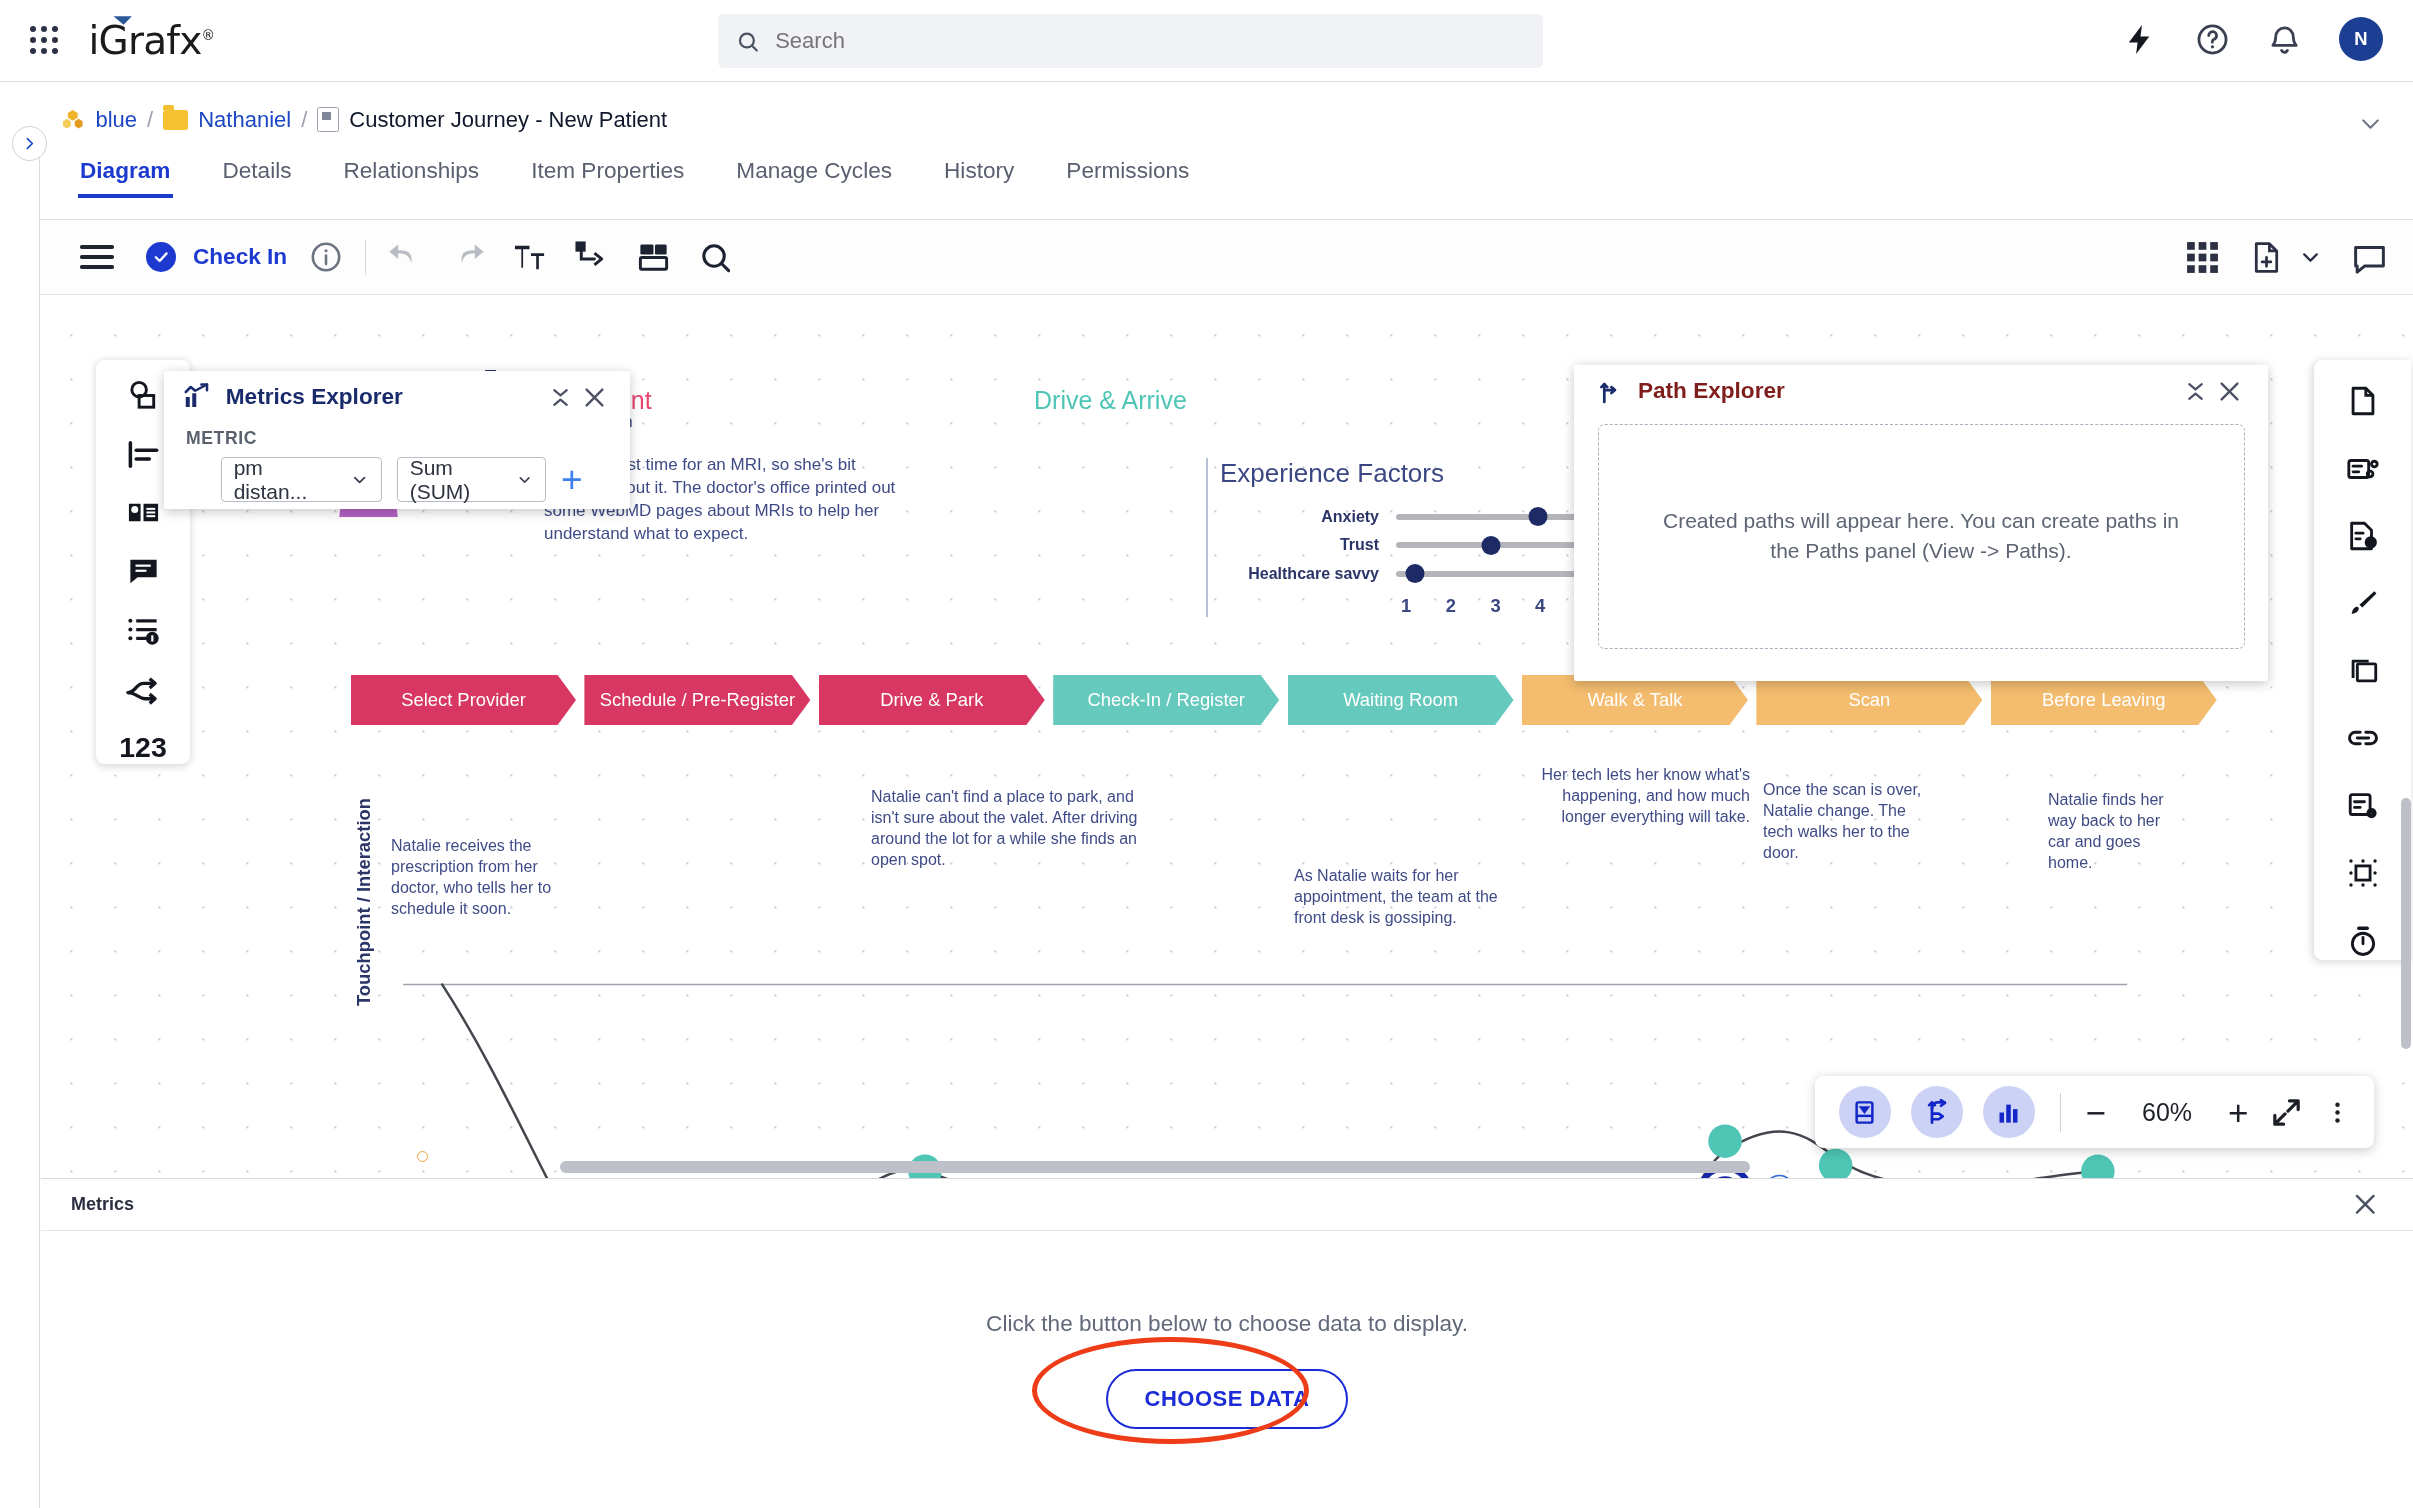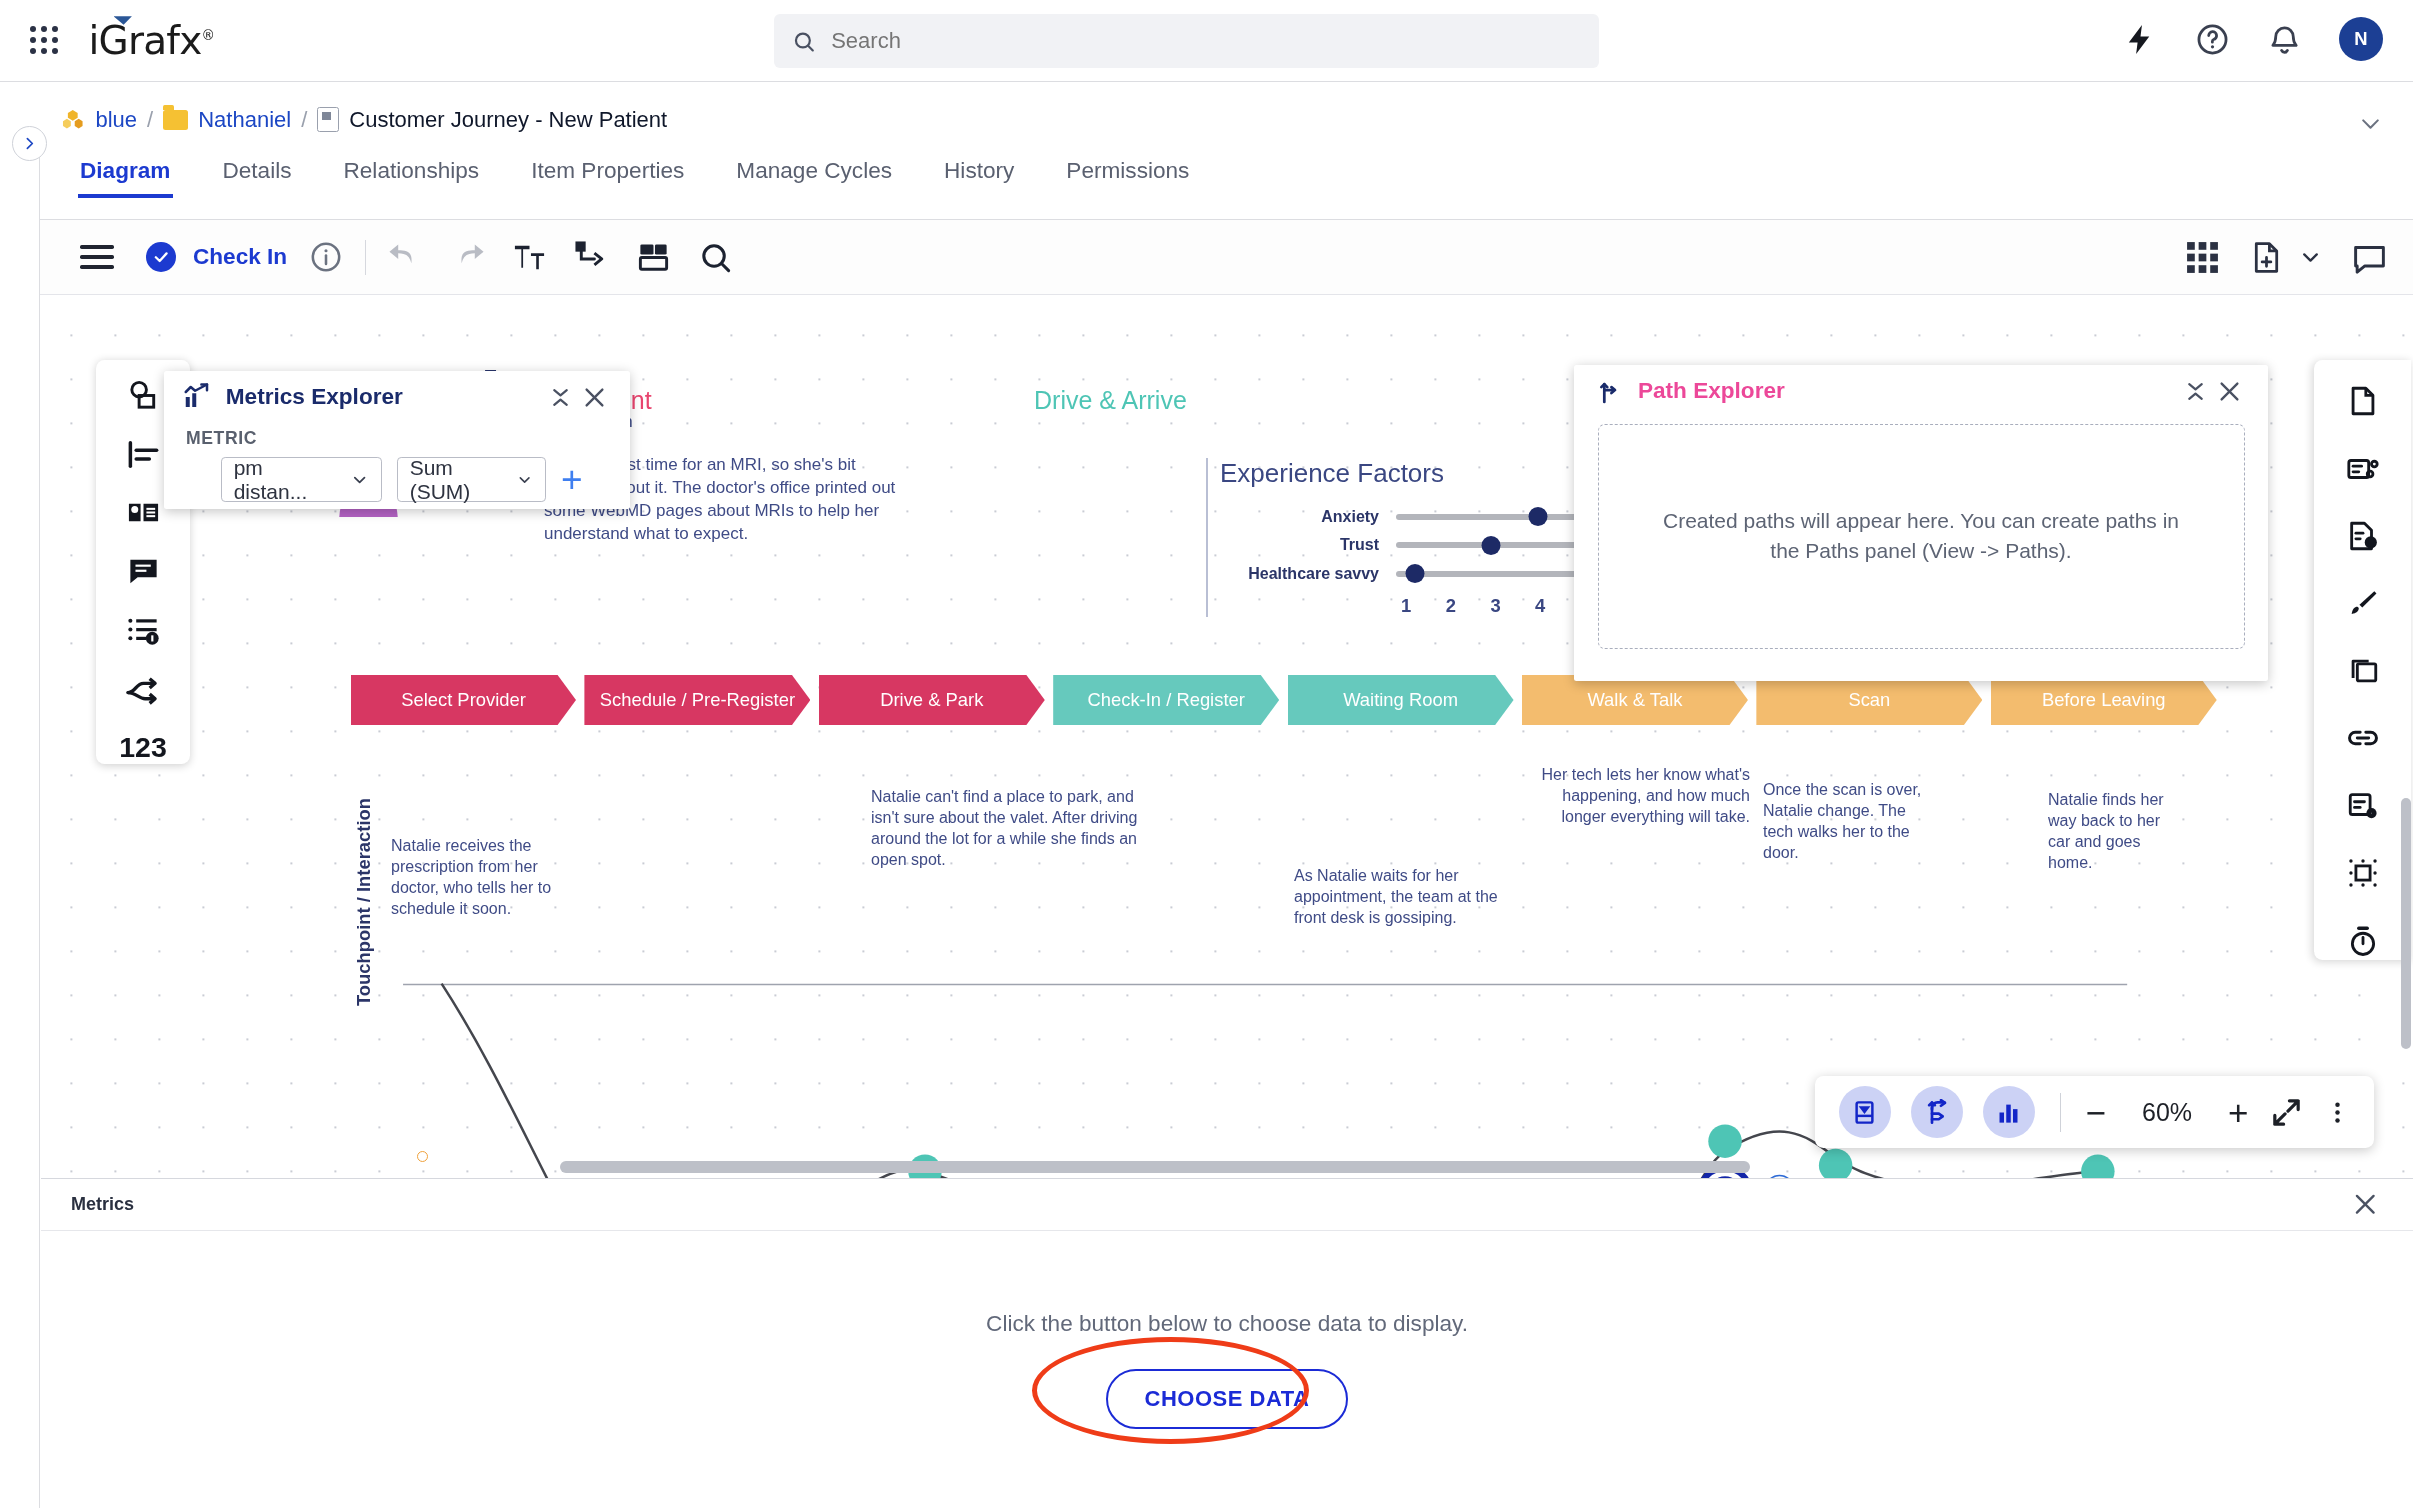--- a/index.html
+++ b/index.html
@@ -20,21 +20,21 @@
   .waffle { width: 28.5px; height: 28.5px; margin-left: 30px; display: grid;
             grid-template-columns: repeat(3, 1fr); grid-template-rows: repeat(3, 1fr);
             gap: 4.2px; cursor: pointer; }
   .waffle i { background: #2b3245; border-radius: 50%; width: 5.9px; height: 5.9px; }
   .brand { margin-left: 30px; font-size: 39px; font-weight: 400; color: #1b1b1b;
            letter-spacing: -0.8px; font-family: "DejaVu Sans", sans-serif; position: relative; }
   .brand sup { font-size: 13.4px; vertical-align: super; }
   .brand .flag { position: absolute; left: 25px; top: -1.7px; width: 18.4px; height: 8.4px;
                  background: #2b5797; clip-path: polygon(0 0, 100% 0, 55% 100%); }
   .searchbar {
-    position: absolute; left: 774px; top: 14.2px; width: 825px; height: 54px;
+    position: absolute; left: 718px; top: 14.2px; width: 825px; height: 54px;
     background: #f1f2f5; border-radius: 5.9px; display: flex; align-items: center;
     padding: 0 18.4px; cursor: text;
   }
   .searchbar .sicon { width: 25px; height: 25px; margin-right: 15px; }
   .search-input { border: none; background: transparent; outline: none;
                   font-size: 22px; color: #5a6070; width: 100%;
                   font-family: "Liberation Sans", sans-serif; }
   .topright { position: absolute; right: 30px; top: 17px; display: flex; align-items: center; gap: 37px; }
   .ticon { width: 35px; height: 35px; cursor: pointer; }
   .avatar { width: 44px; height: 44px; border-radius: 50%; background: #1c3f94;
@@ -167,21 +167,21 @@
   .mexp .ctrls { display: flex; align-items: center; gap: 15px; margin: 8.4px 0 0 22px; padding-left: 35px; }
   .sel { height: 45px; border: 0.8px solid #b9bcc6; border-radius: 4.2px; display: flex;
          align-items: center; padding: 0 11.7px; font-size: 21px; color: #2e3340;
          cursor: pointer; background: #fff; gap: 11.7px; }
   .plusbtn { font-size: 37px; color: #3f7ff0; cursor: pointer; line-height: 0.7; font-weight: 300; }
 
   
   .pexp { position: absolute; left: 1574px; top: 365px; width: 694px; height: 316px;
           background: #fff; box-shadow: 0 2.5px 11.7px rgba(0,0,0,.22); border-radius: 2.5px; z-index: 40; }
   .pexp .hdr { display: flex; align-items: center; height: 52px; padding: 0 22px; }
-  .pexp .hdr .t { font-size: 22.6px; color: #ec4899; font-weight: 700; margin-left: 13.4px; }
+  .pexp .hdr .t { font-size: 22.6px; color: #7f1d1d; font-weight: 700; margin-left: 13.4px; }
   .pexp .hdr .sp { flex: 1; }
   .pexp .drop { margin: 6.7px 23.5px 0 23.5px; height: 225px; border: 1.7px dashed #a9aebd;
                 border-radius: 6.7px; display: flex; align-items: center;
                 justify-content: center; text-align: center; }
   .pexp .drop span { font-size: 21px; color: #5d6474; line-height: 1.45; max-width: 536px; }
 
   
   .zoompill { position: absolute; right: 39px; bottom: 30px; height: 72px;
               background: #fff; border-radius: 8.4px; box-shadow: 0 2.5px 11.7px rgba(0,0,0,.2);
               display: flex; align-items: center; padding: 0 23.5px; gap: 20px; z-index: 45; }

